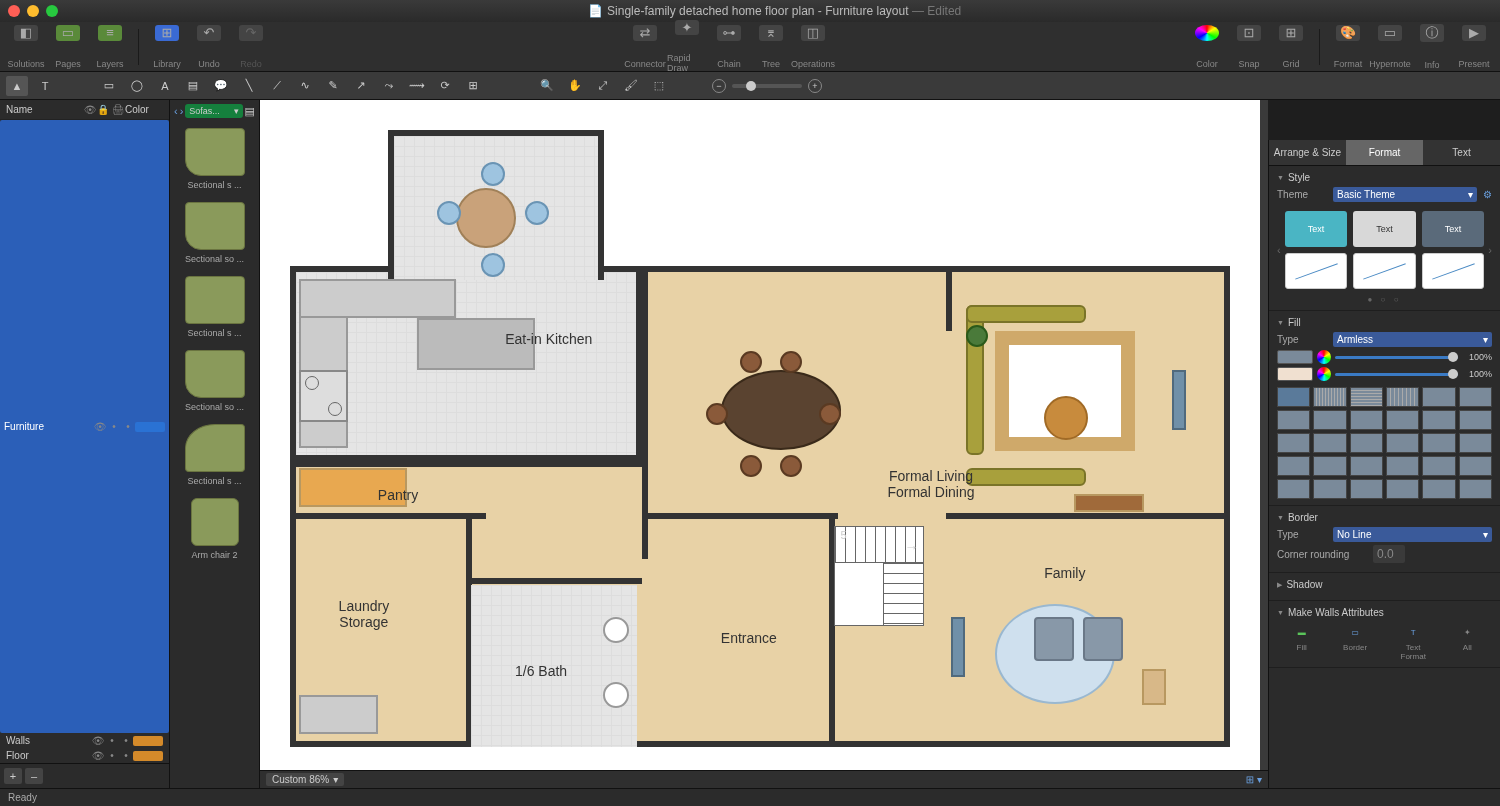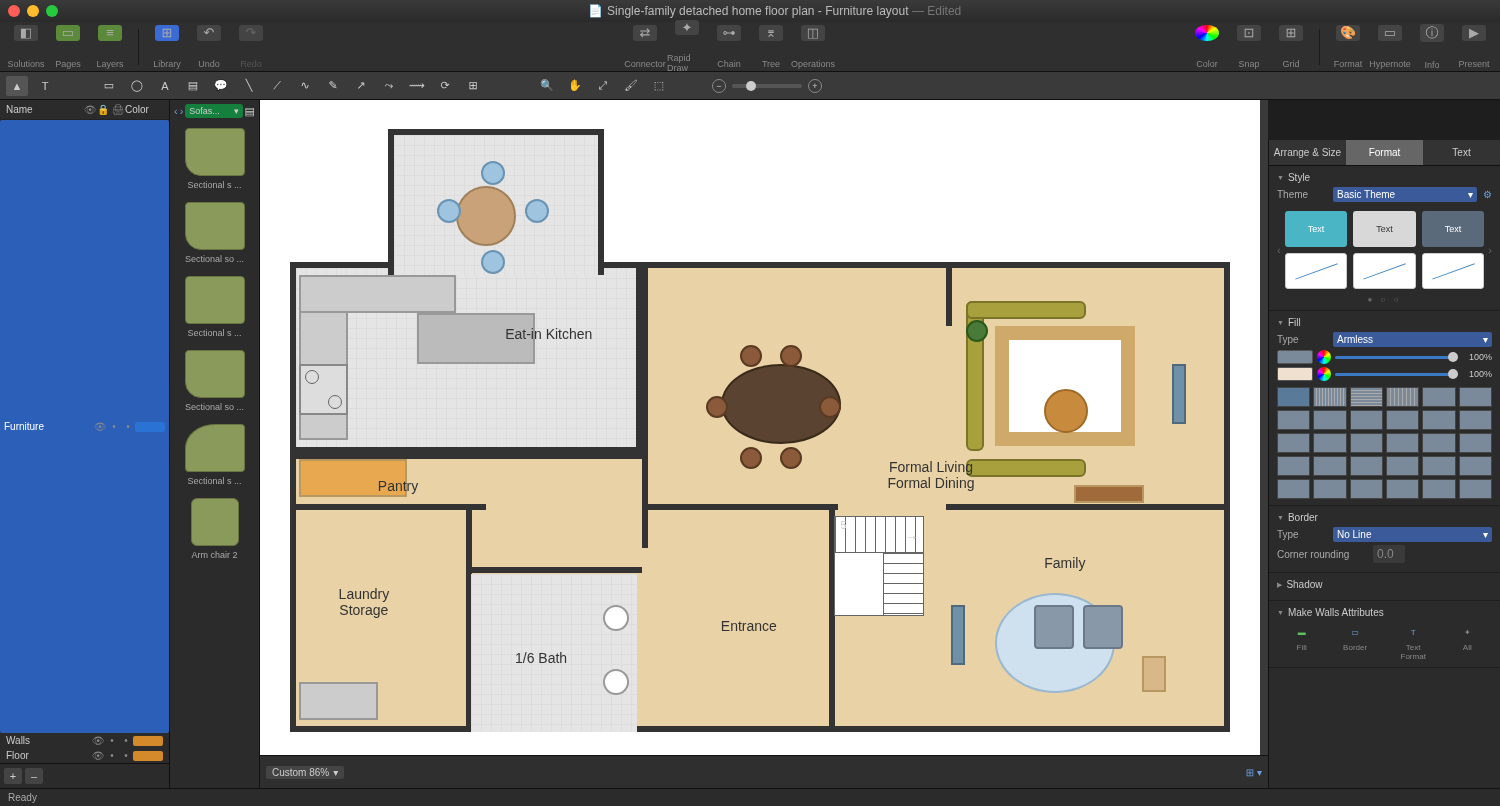--- a/index.html
+++ b/index.html
@@ -83,21 +83,21 @@
 .counter { background:#ccc; border:2px solid #999;}
 .stove { background:#ddd; border:2px solid #888;}
 .stove::before,.stove::after{content:'';position:absolute;width:12px;height:12px;border:1px solid #666;border-radius:50%;}
 .stove::before{top:4px;left:4px;} .stove::after{bottom:4px;right:4px;}
 .ftable{background:#d8b888;border:2px solid #b89860;}
 .tv{background:#7090a8;border:2px solid #506a7d;}
 .fchair{background:#8898a8;border:2px solid #6a7888;border-radius:4px;}
 .plant{background:#4a7a3a;border-radius:50%;border:2px solid #2a5a1a;}
 
 
-.canvas-bar { height: 18px; background: #2f2f2f; display: flex; align-items: center; padding: 16px 6px; font-size: 10px; border-top:1px solid #111;}
+.canvas-bar { height: 18px; background: #2f2f2f; display: flex; align-items: center; padding: 8px 6px; font-size: 10px; border-top:1px solid #111;}
 .cb-sel { background:#444; padding:1px 6px; border-radius:2px; display:flex; gap:4px;}
 
 
 .inspector { width: 232px; background: #2b2b2b; border-left: 1px solid #111; display: flex; flex-direction: column; overflow-y:auto; overflow-x:hidden;margin-top:40px;}
 .insp-tabs { display: flex; height: 26px; }
 .insp-tab { flex: 1; display: flex; align-items: center; justify-content: center; font-size: 10px; background: #333; border-bottom: 1px solid #111; }
 .insp-tab.active { background: #666; color: #fff; }
 .section { padding: 6px 8px; border-bottom: 1px solid #1e1e1e; }
 .sec-head { font-size: 10px; color: #ccc; margin-bottom: 4px; display:flex; align-items:center; gap:4px;}
 .sec-head::before { content:'▼'; font-size:7px; color:#888;}

